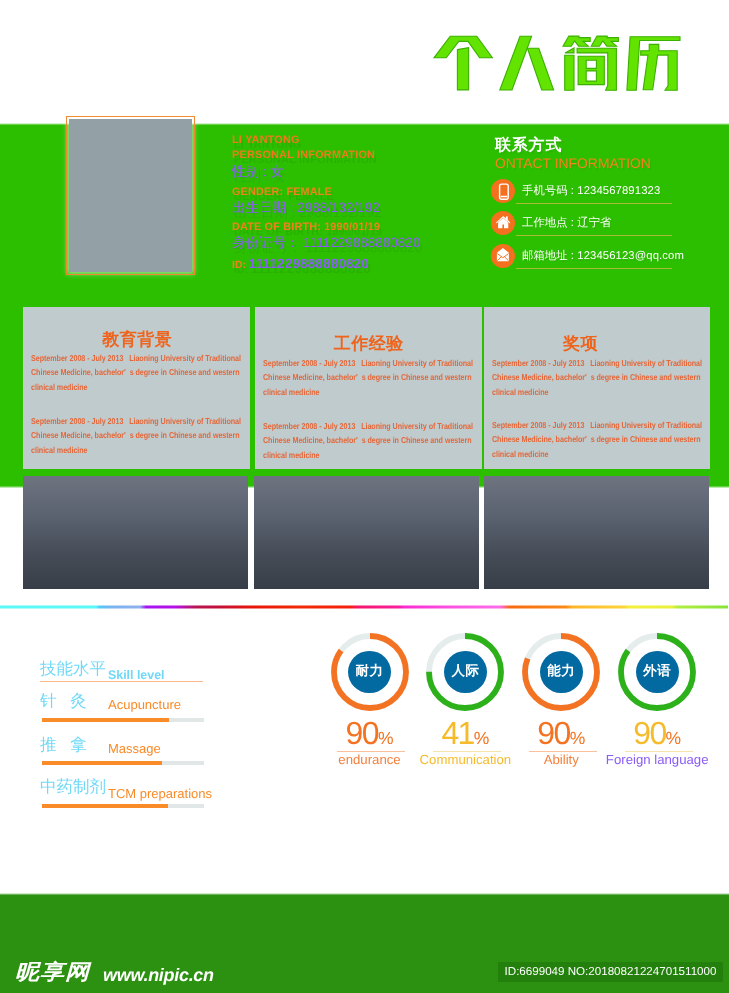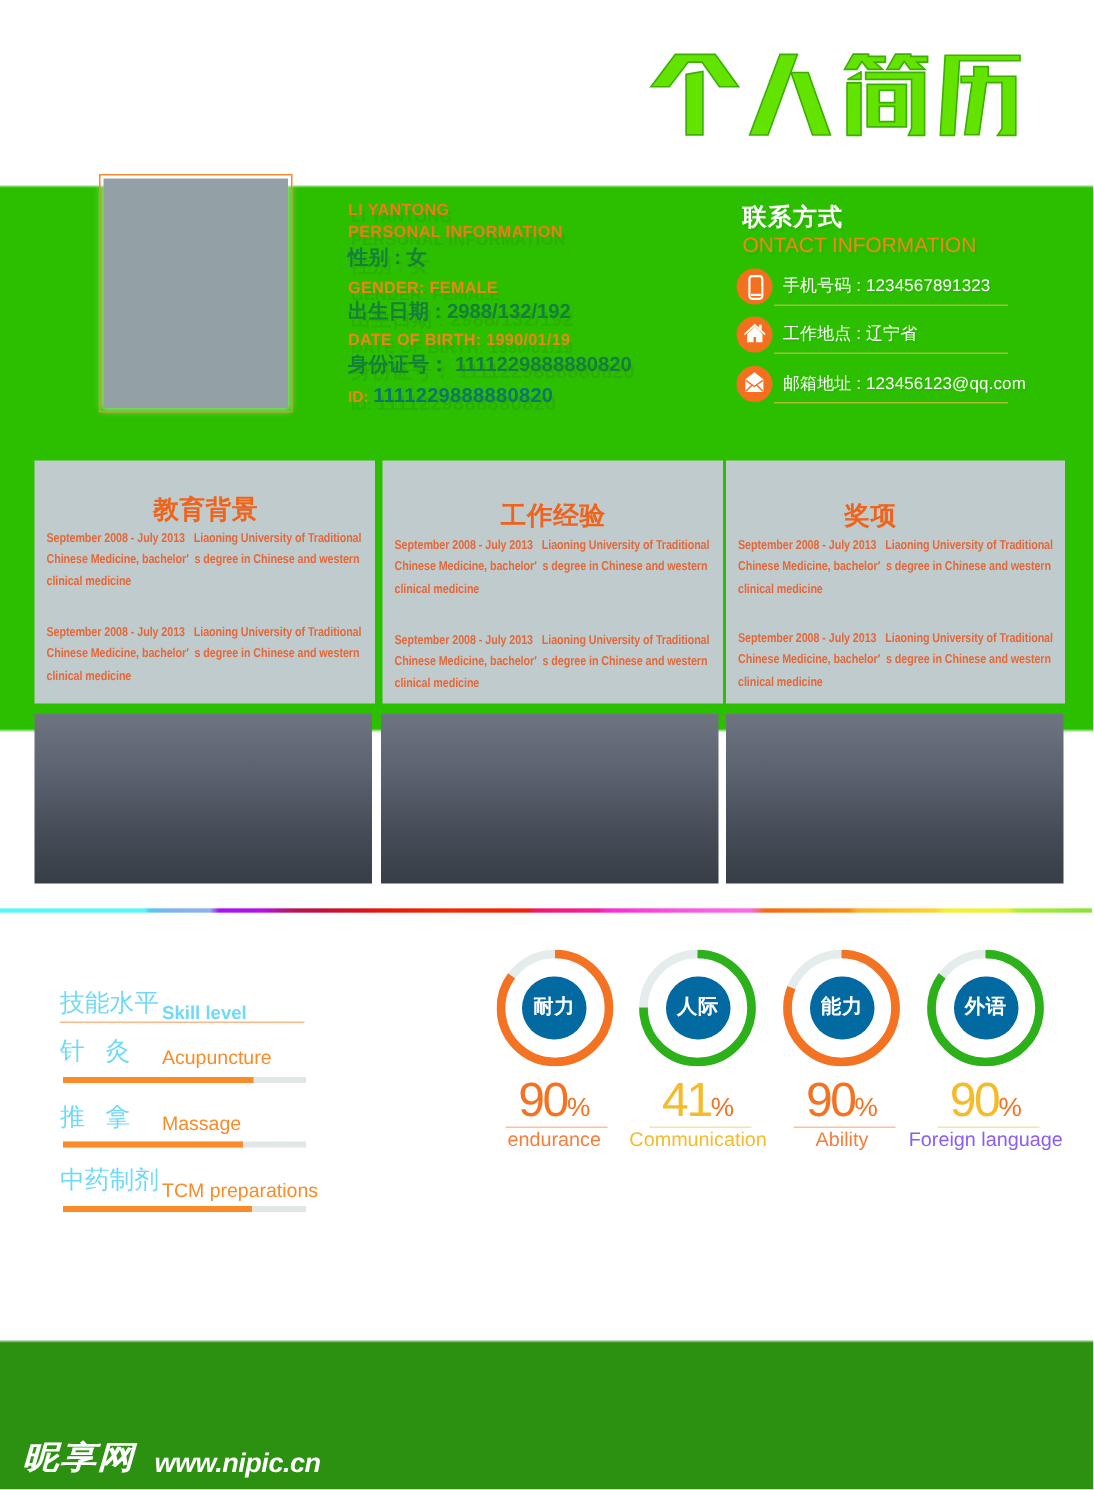--- a/index.html
+++ b/index.html
@@ -17,24 +17,24 @@
   #photo-frame{position:absolute;left:66.2px;top:116px;width:128.9px;height:159.1px;
     border:1.9px solid #f18a30;box-sizing:border-box;}
   #photo{position:absolute;left:69.3px;top:118.8px;width:122.9px;height:153px;background:#93a0a6;
     box-shadow:0 0 5px 2px rgba(255,255,255,.55);}
 
   
   #personal{position:absolute;left:232px;top:128px;width:260px;}
   #personal > div{position:absolute;left:0;white-space:nowrap;
      text-shadow:2px 5px 0 rgba(0,0,0,.07);}
   .p-en-head{color:#f0781e;font-size:10.8px;font-weight:700;letter-spacing:.25px;}
-  .p-cn{color:#15803d;font-size:13.5px;font-weight:700;letter-spacing:0px;}
+  .p-cn{color:#8b5cf6;font-size:13.5px;font-weight:400;letter-spacing:0px;}
   .p-en{color:#f0821e;font-size:10.8px;font-weight:700;letter-spacing:.2px;}
   .p-idline{color:#f0821e;font-size:10.4px;font-weight:700;}
-  .p-idline b{color:#0f766e;font-size:13.4px;font-weight:700;letter-spacing:.2px;}
+  .p-idline b{color:#8b5cf6;font-size:13.4px;font-weight:700;letter-spacing:.2px;}
 
   
   #contact{position:absolute;left:491px;top:128px;width:230px;}
   #contact > div{position:absolute;left:0;white-space:nowrap;}
   #contact .c-cn{color:#fff;font-size:16px;font-weight:700;letter-spacing:.8px;top:7px;left:4px;
     text-shadow:1.5px 2px 0 rgba(0,0,0,.05);}
   #contact .c-en{color:#f4821e;font-size:13.9px;font-weight:400;letter-spacing:0px;top:27px;left:4px;
     text-shadow:1.5px 2px 0 rgba(0,0,0,.05);}
   .c-item{height:26px;}
   .c-badge{position:absolute;left:0;top:0;width:24px;height:24px;border-radius:50%;background:#f4701f;}
@@ -292,13 +292,14 @@
         <div class="r-center">外语</div>
         <div class="r-pct"><span class="num" style="color:#f5bb2a">90</span><span class="unit" style="color:#f4731f">%</span></div>
         <div class="r-rule" style="background:#f7e2a8"></div>
         <div class="r-cap" style="color:#8b5cf6">Foreign language</div>
       </div>
     </div>
 
   <div id="footer"></div>
   <div id="f-logo">昵享网</div>
   <div id="f-site">www.nipic.cn</div>
+  <div id="f-id">ID:6699049 NO:20180821224701511000</div>
 </div>
 
 </body></html>

